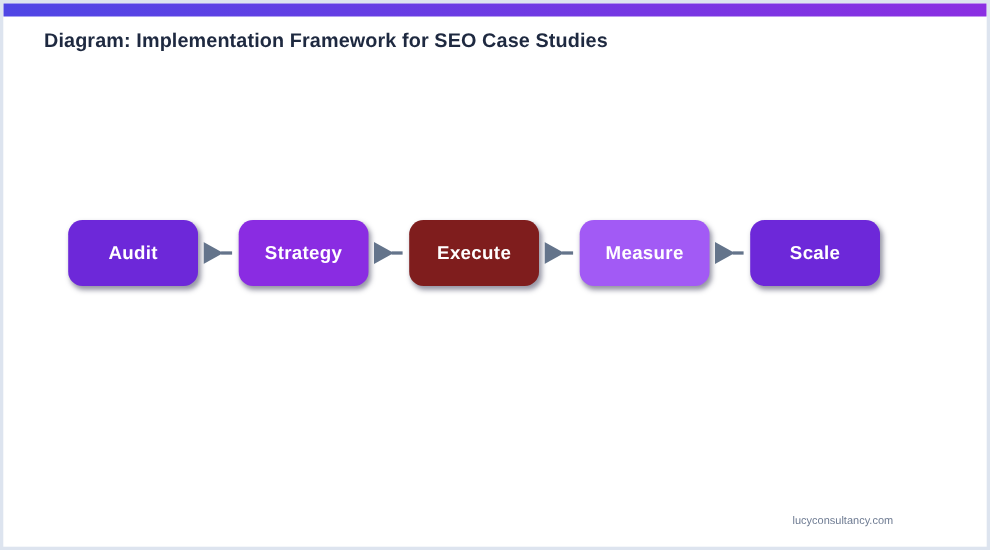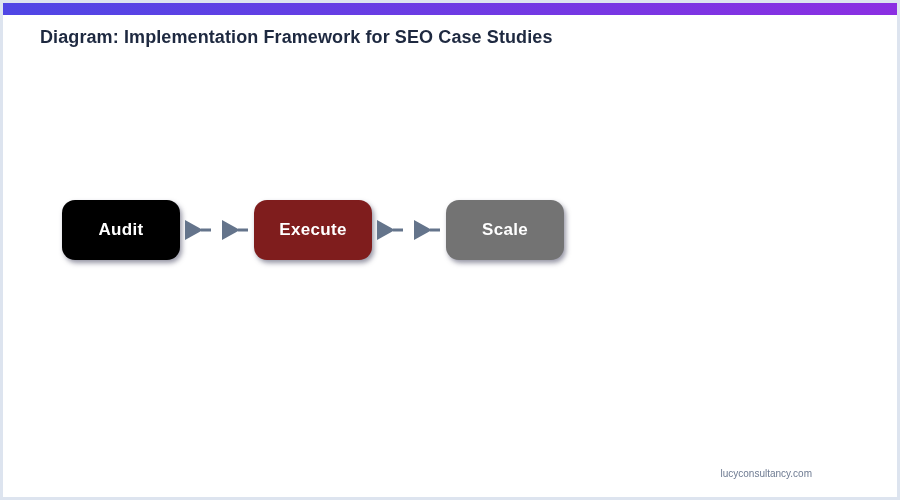--- a/index.html
+++ b/index.html
@@ -82,59 +82,65 @@
 <body>
 
 <div class="page" style="border-color: rgb(221, 228, 239);">
 
   <div class="top-bar" style="background: linear-gradient(90deg, rgb(79, 70, 229), rgb(139, 47, 226));"></div>
 
   <div class="title" style="color: rgb(30, 41, 64);">Diagram: Implementation Framework for SEO Case Studies</div>
 
   <div class="flow">
 
-    <div class="step" style="background: #000000; text-align: right;">
+    <div class="step" style="background: #6d28d9; text-align: right;">
       <span class="step-label">Audit</span>
     </div>
 
     <div class="arrow" style="color: rgb(100, 116, 139);">
       <svg width="27" height="24" viewBox="0 0 27 24">
         <polygon points="0,2 0,22 18,12" fill="currentColor"></polygon>
         <rect x="16" y="10.5" width="10" height="3" fill="currentColor"></rect>
       </svg>
     </div>
 
+    <div class="step" style="background: rgb(138, 44, 226);">
+      <span class="step-label">Strategy</span>
+    </div>
 
     <div class="arrow" style="color: rgb(100, 116, 139);">
       <svg width="27" height="24" viewBox="0 0 27 24">
         <polygon points="0,2 0,22 18,12" fill="currentColor"></polygon>
         <rect x="16" y="10.5" width="10" height="3" fill="currentColor"></rect>
       </svg>
     </div>
 
     <div class="step" style="background: #7f1d1d;">
       <span class="step-label">Execute</span>
     </div>
 
     <div class="arrow" style="color: rgb(100, 116, 139);">
       <svg width="27" height="24" viewBox="0 0 27 24">
         <polygon points="0,2 0,22 18,12" fill="currentColor"></polygon>
         <rect x="16" y="10.5" width="10" height="3" fill="currentColor"></rect>
       </svg>
     </div>
 
+    <div class="step" style="background: rgb(162, 90, 245);">
+      <span class="step-label">Measure</span>
+    </div>
 
     <div class="arrow" style="color: rgb(100, 116, 139);">
       <svg width="27" height="24" viewBox="0 0 27 24">
         <polygon points="0,2 0,22 18,12" fill="currentColor"></polygon>
         <rect x="16" y="10.5" width="10" height="3" fill="currentColor"></rect>
       </svg>
     </div>
 
-    <div class="step" style="background: #737373;">
+    <div class="step" style="background: #6d28d9;">
       <span class="step-label">Scale</span>
     </div>
 
   </div>
 
   <div class="footer" style="color: rgb(110, 123, 146);">lucyconsultancy.com</div>
 
 </div>
 
 </body></html>

